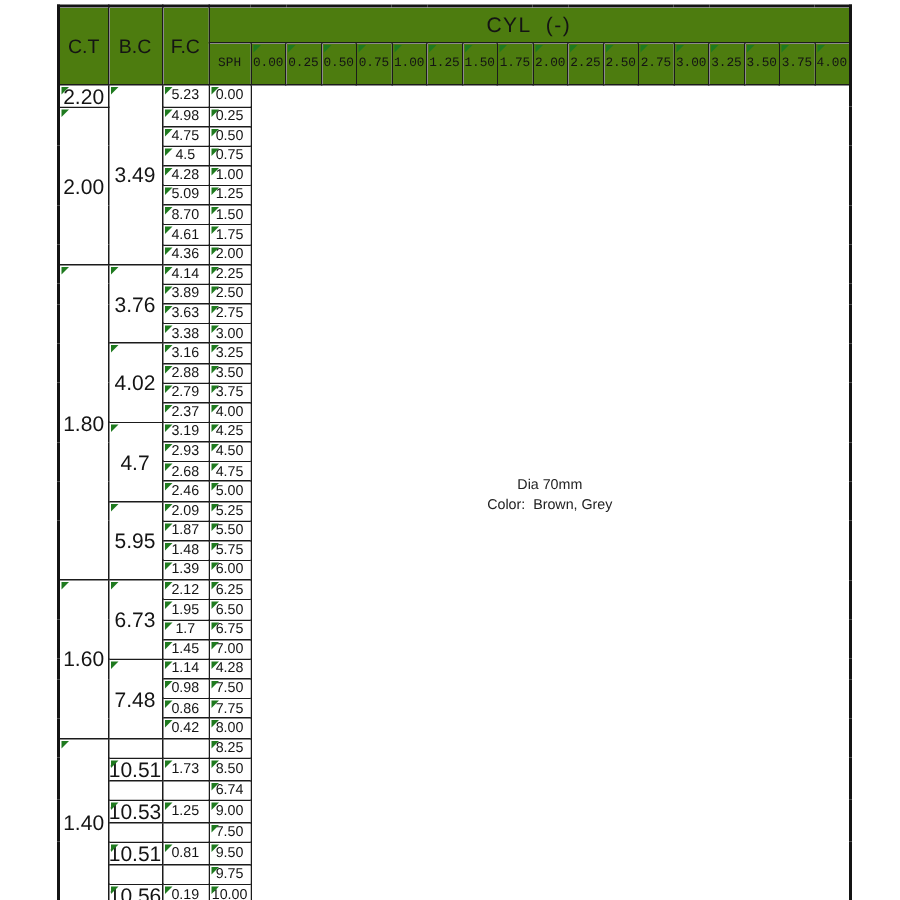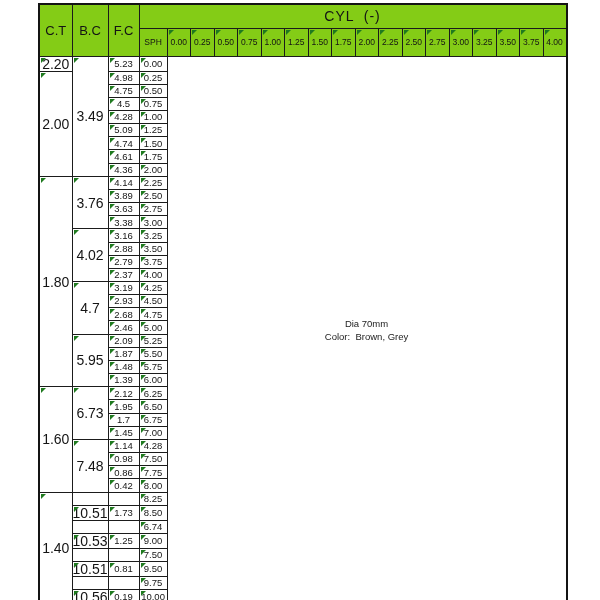--- a/index.html
+++ b/index.html
@@ -16,25 +16,25 @@
   }
   table.spec th, table.spec td{
     border:1.5px solid #1b1b1b;
     padding:0;margin:0;
     text-align:center;vertical-align:middle;
     position:relative;
     line-height:1;
     overflow:hidden;
   }
   thead th{
-    background:#84cc16;
+    background:#4d7c0f;
     font-weight:normal;
   }
   tr.r-cyl{height:24px;}
-  tr.r-sub{height:28px;}
+  tr.r-sub{height:28px;font-family:Liberation Mono, monospace;}
   tbody tr{height:13.17px;}
   th.corner{font-size:13px;}
   th.cyl-title{font-size:14px;letter-spacing:1px;white-space:pre;}
   th.sub{font-size:8.5px;}
   tbody td{font-size:9.5px;background:#ffffff;}
   td.ct-cell, td.bc-cell{font-size:14px;}
   td.notes-cell{vertical-align:middle;}
   .notes-wrap{
     display:flex;flex-direction:column;align-items:center;justify-content:space-between;
     width:100%;height:100%;
@@ -130,21 +130,21 @@
         </tr>
         <tr>
           <td class="fc-cell"><span class="tri"></span><span>4.28</span></td>
           <td class="sph-cell"><span class="tri"></span><span>1.00</span></td>
         </tr>
         <tr>
           <td class="fc-cell"><span class="tri"></span><span>5.09</span></td>
           <td class="sph-cell"><span class="tri"></span><span>1.25</span></td>
         </tr>
         <tr>
-          <td class="fc-cell"><span class="tri"></span><span>4.74</span></td>
+          <td class="fc-cell"><span class="tri"></span><span>8.70</span></td>
           <td class="sph-cell"><span class="tri"></span><span>1.50</span></td>
         </tr>
         <tr>
           <td class="fc-cell"><span class="tri"></span><span>4.61</span></td>
           <td class="sph-cell"><span class="tri"></span><span>1.75</span></td>
         </tr>
         <tr>
           <td class="fc-cell"><span class="tri"></span><span>4.36</span></td>
           <td class="sph-cell"><span class="tri"></span><span>2.00</span></td>
         </tr>

